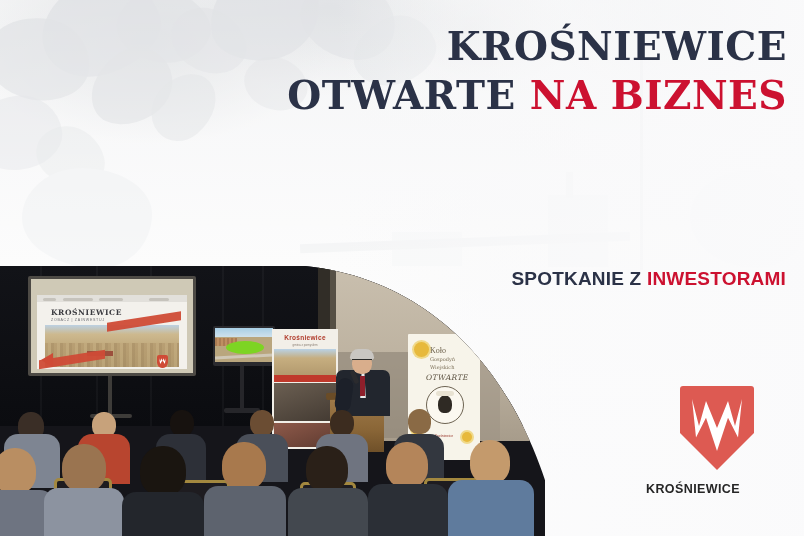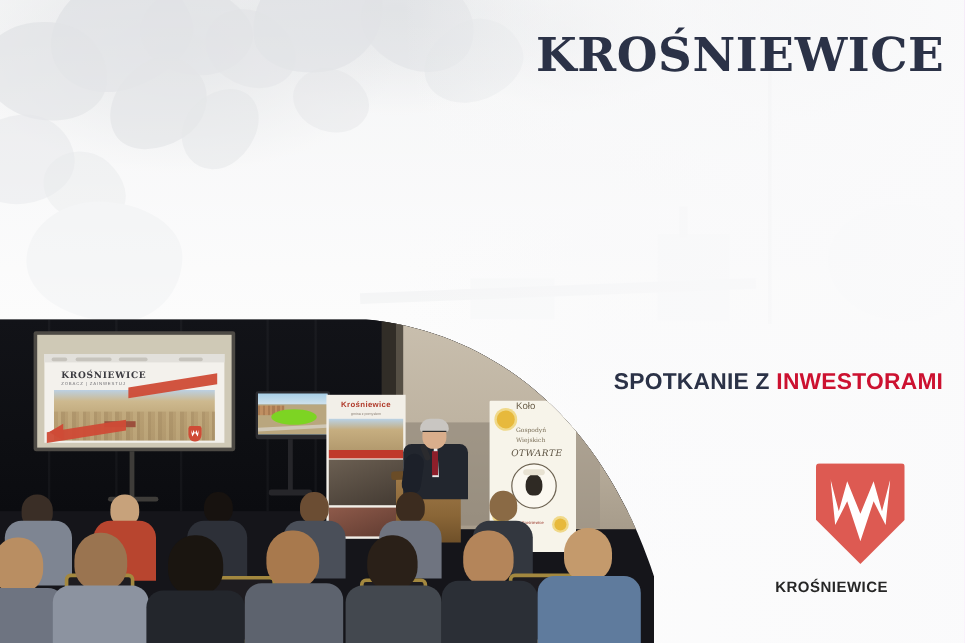--- a/index.html
+++ b/index.html
@@ -80,21 +80,20 @@
   .subtitle{
     position:absolute;right:18px;top:268px;width:520px;
     text-align:right;
     font-family:"Liberation Sans", sans-serif;
     font-weight:700;
     font-size:19px;
     letter-spacing:.2px;
     color:#2b3247;
     z-index:6;
     white-space:nowrap;
-    margin-top:40px;
   }
   .subtitle .accent{color:#cc1130;}
 
   
   .photo{
     position:absolute;left:0;top:266px;width:545px;height:270px;
     overflow:hidden;z-index:4;
     -webkit-clip-path: path("M0,0 L305,0 C420,12 500,90 540,200 C552,232 556,256 557,270 L0,270 Z");
     clip-path: path("M0,0 L305,0 C420,12 500,90 540,200 C552,232 556,256 557,270 L0,270 Z");
     background:#15151a;
@@ -150,21 +149,21 @@
   .ban1 .red{position:absolute;left:2px;top:46px;width:62px;height:7px;background:#c0392b;}
   .ban1 .ph2{position:absolute;left:2px;top:54px;width:62px;height:38px;background:linear-gradient(160deg,#6b5f52,#433a32);}
   .ban1 .ph3{position:absolute;left:2px;top:94px;width:62px;height:24px;background:linear-gradient(160deg,#8e5a4a,#5e3a30);}
 
   
   .ban2{left:408px;top:68px;width:72px;height:126px;background:#f7f4ea;border-radius:1px;}
   .ban2 .sun{position:absolute;width:15px;height:15px;background:#e7b93c;border-radius:50%;box-shadow:0 0 0 2px #f0d98a;}
   .ban2 .sun.s1{left:6px;top:8px;}
   .ban2 .sun.s2{left:4px;top:90px;width:11px;height:11px;}
   .ban2 .sun.s3{left:54px;top:98px;width:10px;height:10px;}
-  .ban2 .t1{position:absolute;left:22px;top:0;font-family:Liberation Sans, sans-serif;font-size:8px;color:#6b5f4a;text-align:center;}
+  .ban2 .t1{position:absolute;left:22px;top:12px;font-family:Liberation Serif, serif;font-size:8px;color:#6b5f4a;text-align:center;}
   .ban2 .t2{position:absolute;left:22px;top:22px;font-family:"DejaVu Serif",serif;font-size:5px;color:#7c7059;}
   .ban2 .t3{position:absolute;left:22px;top:30px;font-family:"DejaVu Serif",serif;font-size:5px;color:#7c7059;}
   .ban2 .t4{position:absolute;left:18px;top:39px;font-family:"DejaVu Serif",serif;font-style:italic;font-size:7.5px;color:#5d5342;letter-spacing:.4px;}
   .ban2 .circ{position:absolute;left:18px;top:52px;width:36px;height:36px;border:1.4px solid #6d6352;border-radius:50%;background:#fbf8f0;}
   .ban2 .circ .fig{position:absolute;left:11px;top:8px;width:14px;height:18px;background:#2f2a24;border-radius:50% 50% 40% 40%;}
   .ban2 .circ .hat{position:absolute;left:9px;top:4px;width:18px;height:5px;background:#e8e2d2;border-radius:6px;}
   .ban2 .foot{position:absolute;left:8px;top:100px;width:56px;font-family:"Liberation Sans",sans-serif;font-size:3.4px;color:#9b3a2e;text-align:center;}
 
   
   .pod{left:330px;top:130px;width:54px;height:56px;background:linear-gradient(180deg,#a07b4a 0%,#8a6637 60%,#6f5029 100%);border-radius:2px 2px 0 0;}
@@ -225,20 +224,21 @@
     <div class="bld chim"></div>
     <div class="bld box2"></div>
     <div class="bld roof"></div>
 
     <div class="bg-fade"></div>
     <div class="bg-right-wash"></div>
   </div>
 
   <div class="headline">
     <span class="ln">KROŚNIEWICE</span>
+    <span class="ln"><span>OTWARTE </span><span class="accent">NA BIZNES</span></span>
   </div>
 
   <div class="subtitle"><span>SPOTKANIE Z </span><span class="accent">INWESTORAMI</span></div>
 
   <div class="photo">
 
     <div class="ph curtain">
       <div class="curtain-fold" style="left:40px"></div>
       <div class="curtain-fold" style="left:96px"></div>
       <div class="curtain-fold" style="left:150px"></div>

